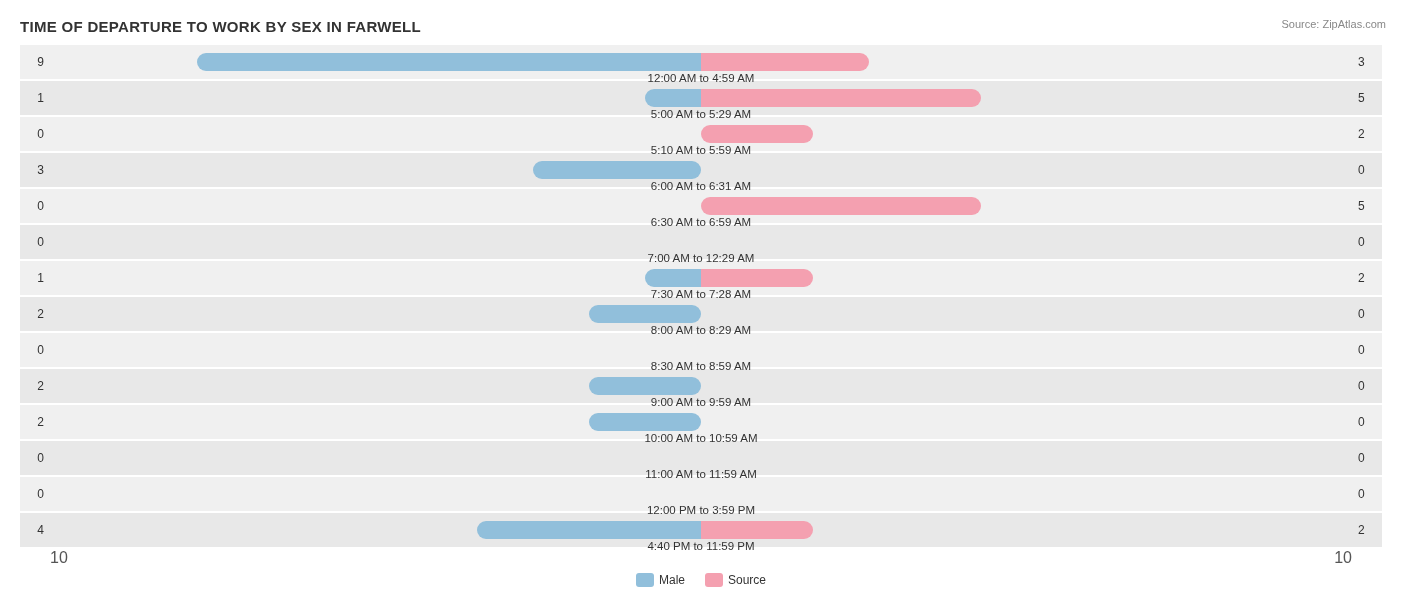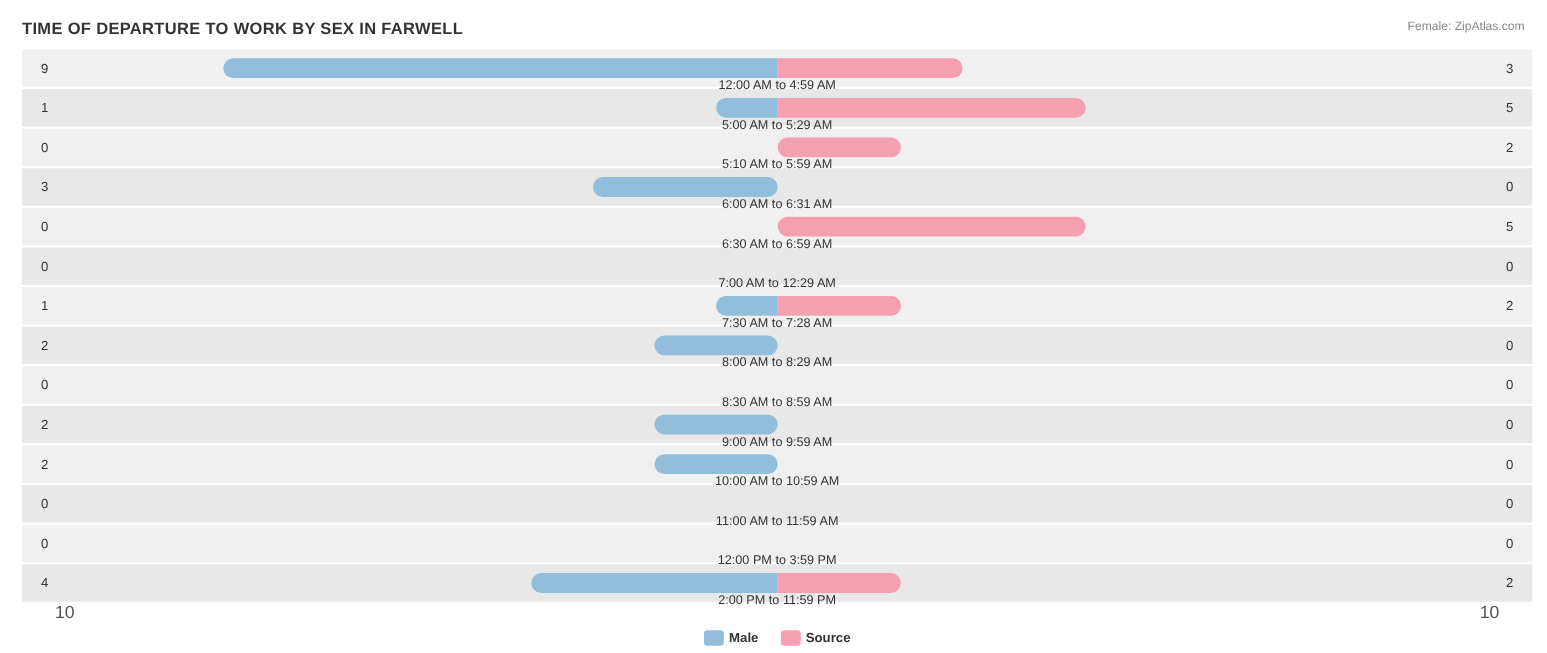--- a/index.html
+++ b/index.html
@@ -6,21 +6,21 @@
     body {
       background: #fff;
       font-family: Arial, sans-serif;
       width: 1406px;
       height: 594px;
       overflow: hidden;
     }
     .chart-container {
       width: 1406px;
       height: 594px;
-      padding: 18px 13px 40px 20px;
+      padding: 18px 24px 40px 20px;
       position: relative;
     }
     .chart-title {
       font-size: 15px;
       font-weight: bold;
       color: #333;
       margin-bottom: 10px;
       letter-spacing: 0.02em;
     }
     .source-text {
@@ -101,21 +101,20 @@
       flex-shrink: 0;
     }
     .legend {
       display: flex;
       justify-content: center;
       align-items: center;
       gap: 20px;
       margin-top: 6px;
       font-size: 12px;
       color: #333;
-      font-weight: bold;
     }
     .legend-item {
       display: flex;
       align-items: center;
       gap: 5px;
     }
     .legend-swatch {
       width: 18px;
       height: 14px;
       border-radius: 3px;
@@ -127,21 +126,21 @@
       color: #555;
       margin-top: 2px;
       padding: 0 30px;
     }
   </style>
 </head>
 <body>
 
 <div class="chart-container">
   <div class="chart-title">TIME OF DEPARTURE TO WORK BY SEX IN FARWELL</div>
-  <div class="source-text">Female: ZipAtlas.com</div>
+  <div class="source-text">Source: ZipAtlas.com</div>
 
   <div class="rows-area" id="rows-area">
       <div class="bar-row" style="background: rgb(240, 240, 240);">
         <div class="left-val">9</div>
         <div class="bars-center">
           <div class="bar-male" style="width: 504px;"></div>
           <div class="label-center">12:00 AM to 4:59 AM</div>
           <div class="bar-female" style="width: 168px;"></div>
         </div>
         <div class="right-val">3</div>
@@ -237,21 +236,21 @@
         <div class="left-val">0</div>
         <div class="bars-center">
           <div class="label-center">12:00 PM to 3:59 PM</div>
         </div>
         <div class="right-val">0</div>
       </div>
       <div class="bar-row" style="background: rgb(232, 232, 232);">
         <div class="left-val">4</div>
         <div class="bars-center">
           <div class="bar-male" style="width: 224px;"></div>
-          <div class="label-center">2:00 PM to 11:59 PM</div>
+          <div class="label-center">4:40 PM to 11:59 PM</div>
           <div class="bar-female" style="width: 112px;"></div>
         </div>
         <div class="right-val">2</div>
       </div>
     </div>
 
   <div class="axis-labels">
     <span>10</span>
     <span>10</span>
   </div>

